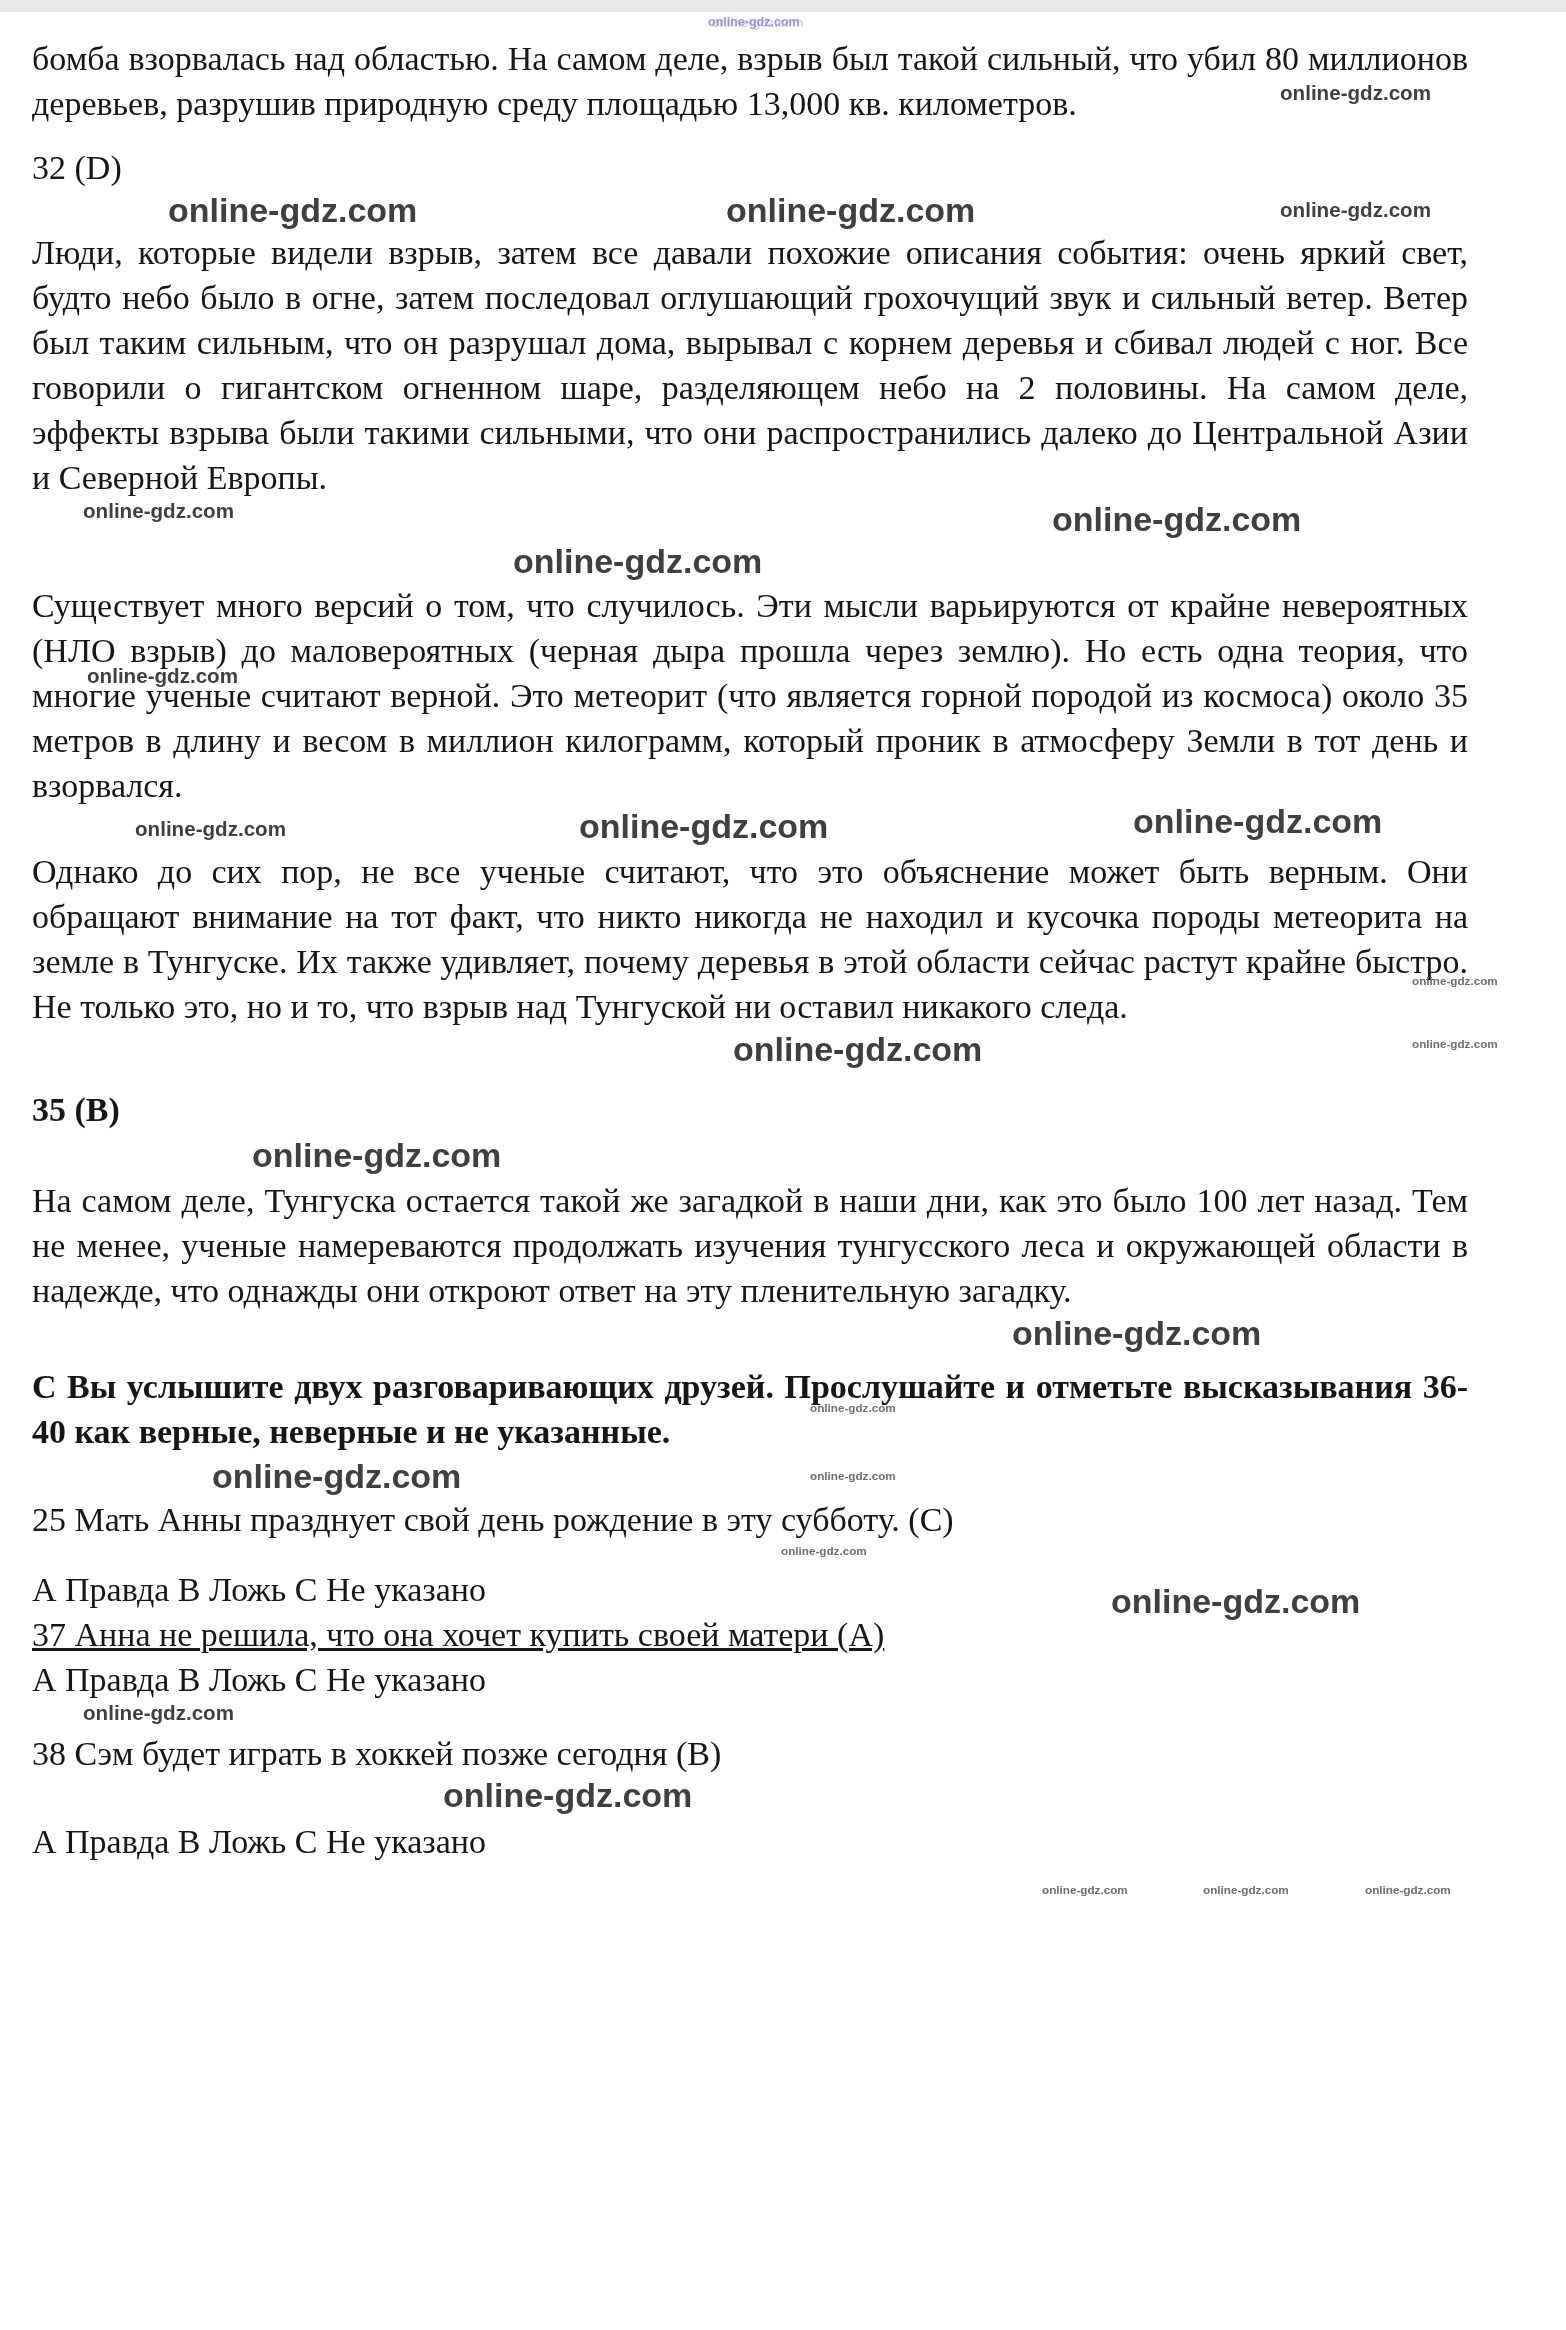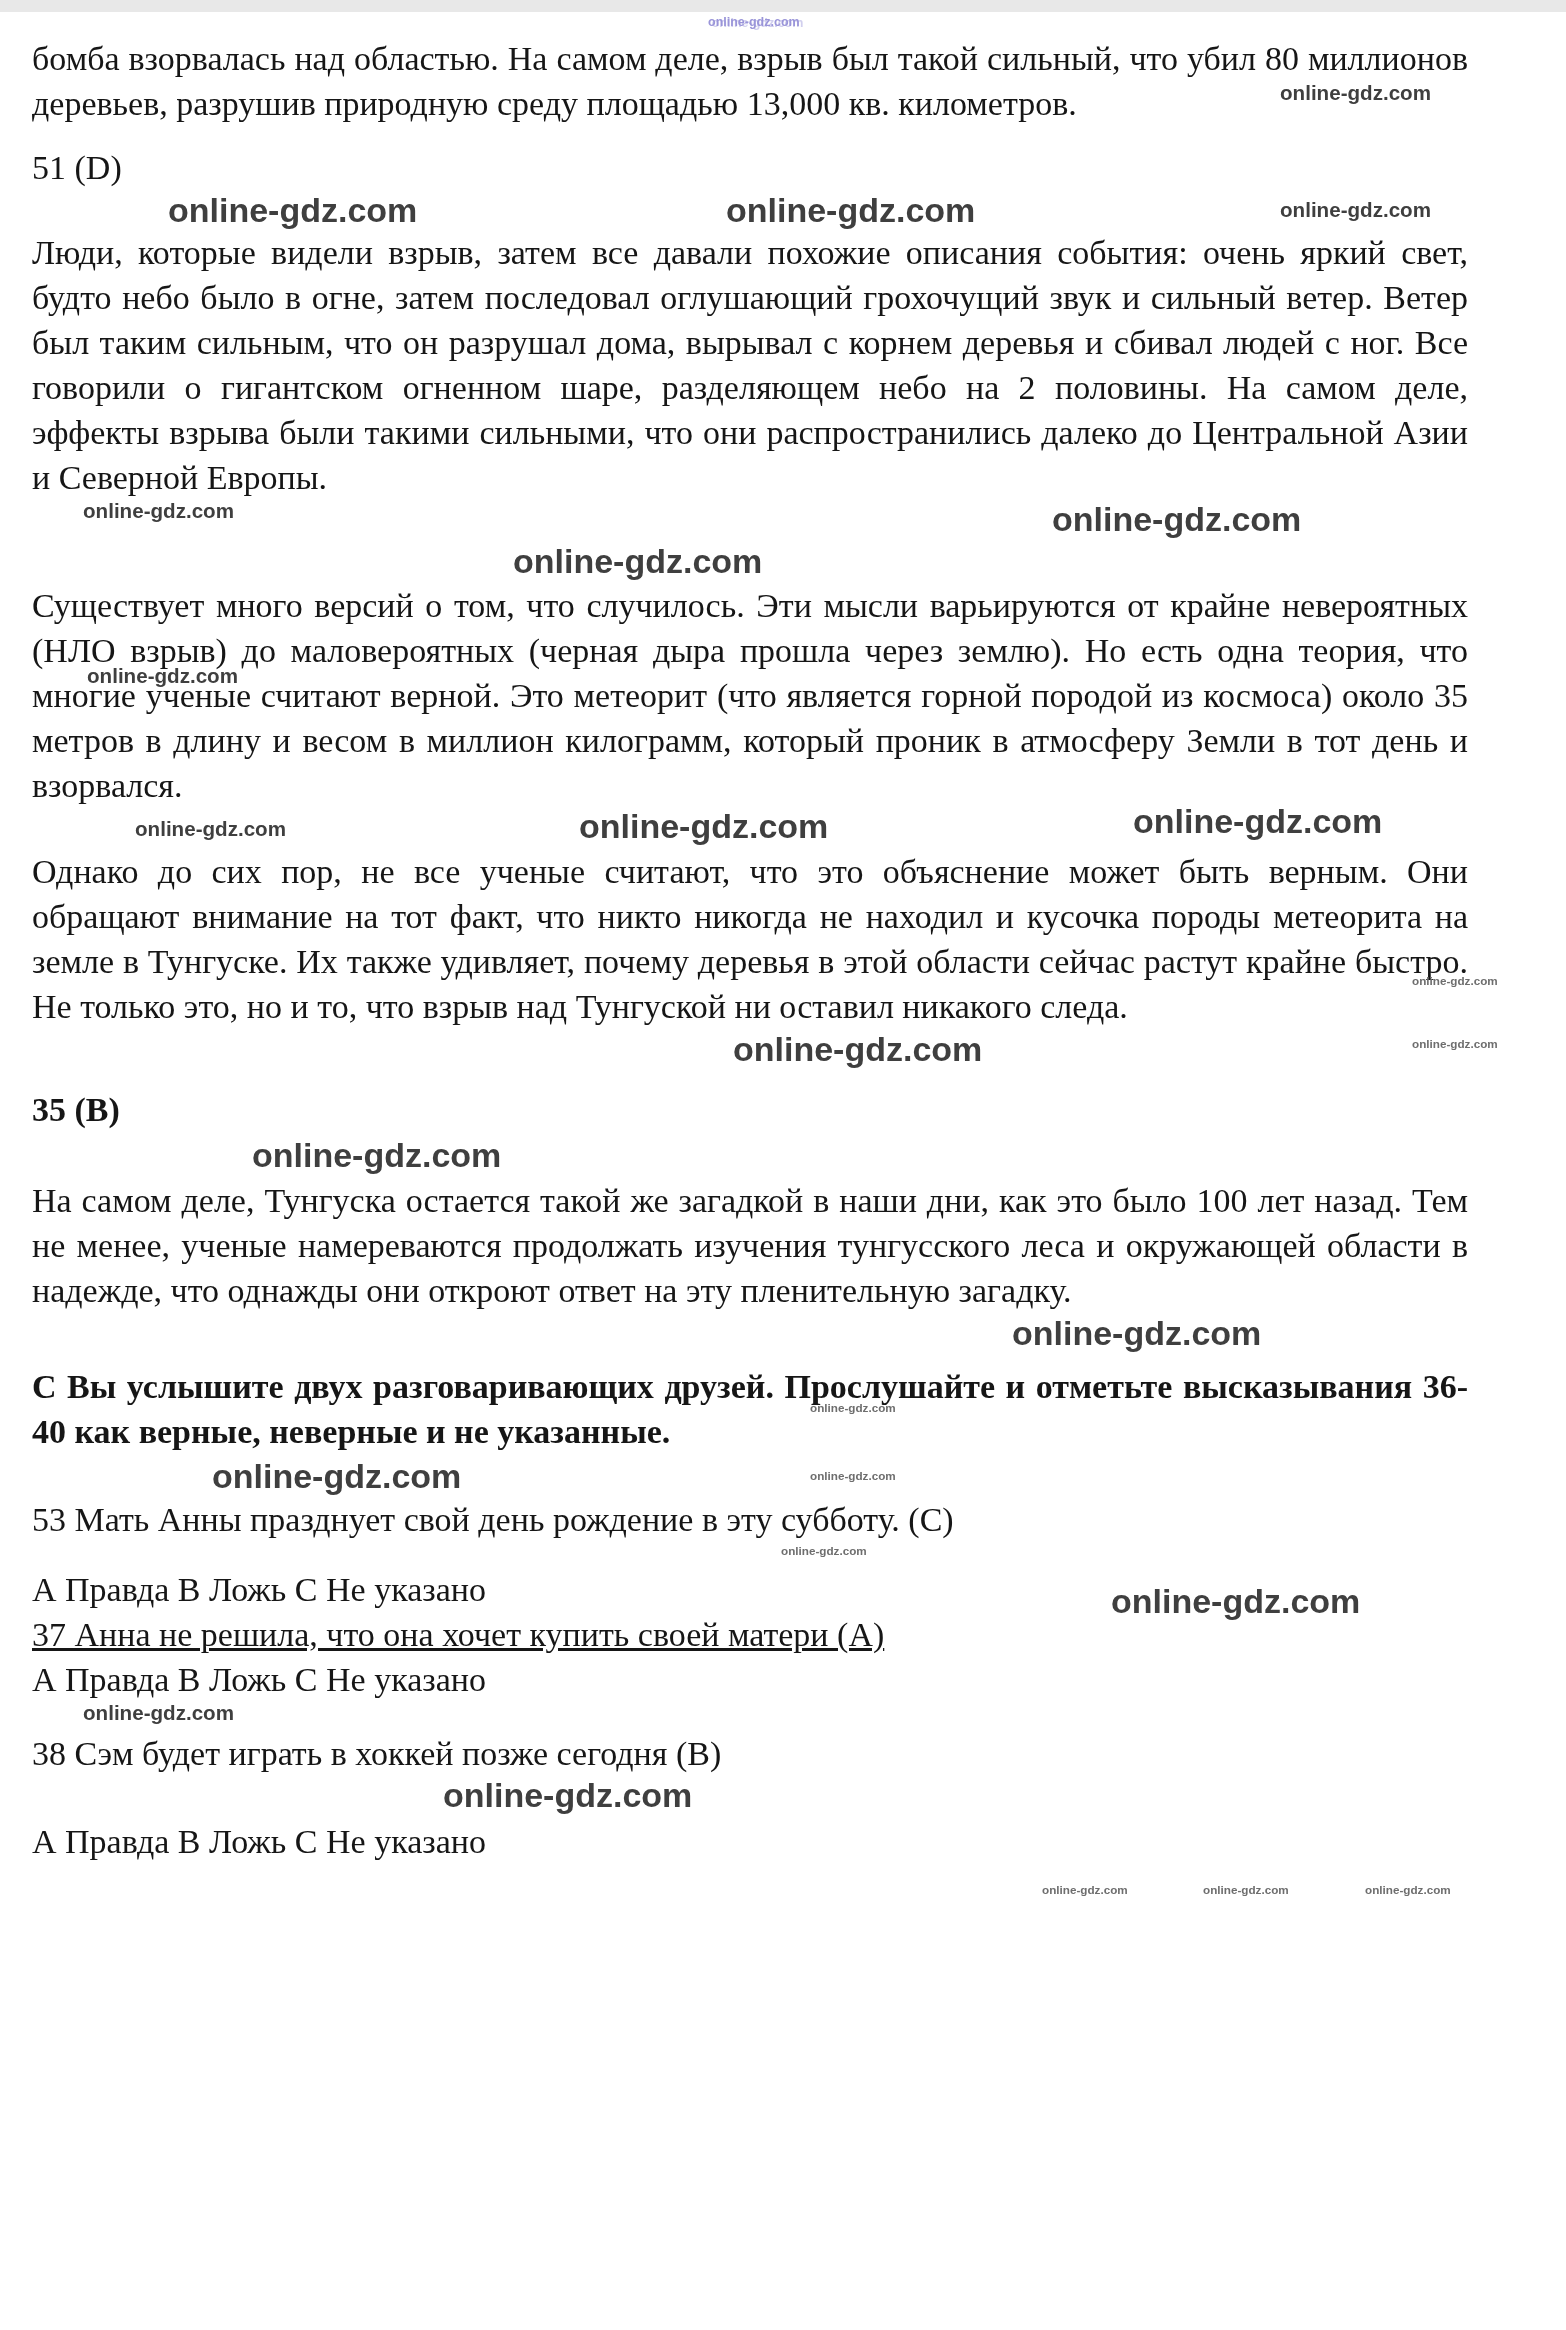--- a/index.html
+++ b/index.html
@@ -74,21 +74,21 @@
 
   <span class="wm-top">online-gdz.com</span>
 
   <div class="content">
 
     <p class="body">
       <span>бомба взорвалась над областью. На самом деле, взрыв был такой сильный, что убил 80 миллионов деревьев, разрушив природную среду площадью 13,000 кв. километров.</span>
       <span class="wm wm-small" style="left:1248px;top:46px;">online-gdz.com</span>
     </p>
 
-    <div class="heading">51 (D)</div>
+    <div class="heading">32 (D)</div>
 
     <div class="wm-row r1">
       <span class="wm wm-big" style="left:136px;top:0;">online-gdz.com</span>
       <span class="wm wm-big" style="left:694px;top:0;">online-gdz.com</span>
       <span class="wm wm-small" style="left:1248px;top:7.3px;">online-gdz.com</span>
     </div>
 
     <p class="body">Люди, которые видели взрыв, затем все давали похожие описания события: очень яркий свет, будто небо было в огне, затем последовал оглушающий грохочущий звук и сильный ветер. Ветер был таким сильным, что он разрушал дома, вырывал с корнем деревья и сбивал людей с ног. Все говорили о гигантском огненном шаре, разделяющем небо на 2 половины. На самом деле, эффекты взрыва были такими сильными, что они распространились далеко до Центральной Азии и Северной Европы.</p>
 
     <div class="wm-row r2">
@@ -138,21 +138,21 @@
     <p class="task">
       <span>С Вы услышите двух разговаривающих друзей. Прослушайте и отметьте высказывания 36-40 как верные, неверные и не указанные.</span>
       <span class="wm wm-tiny" style="left:778px;top:38px;">online-gdz.com</span>
     </p>
 
     <div class="wm-row r8">
       <span class="wm wm-big" style="left:180px;top:4.4px;">online-gdz.com</span>
       <span class="wm wm-tiny" style="left:778px;top:16px;">online-gdz.com</span>
     </div>
 
-    <p class="plain q">53 Мать Анны празднует свой день рождение в эту субботу. (С)</p>
+    <p class="plain q">25 Мать Анны празднует свой день рождение в эту субботу. (С)</p>
 
     <div class="wm-row r9">
       <span class="wm wm-tiny" style="left:749px;top:2.9px;">online-gdz.com</span>
     </div>
 
     <p class="plain">
       <span>А Правда В Ложь С Не указано</span>
       <span class="wm wm-big" style="left:1079px;top:16px;">online-gdz.com</span>
     </p>
 

